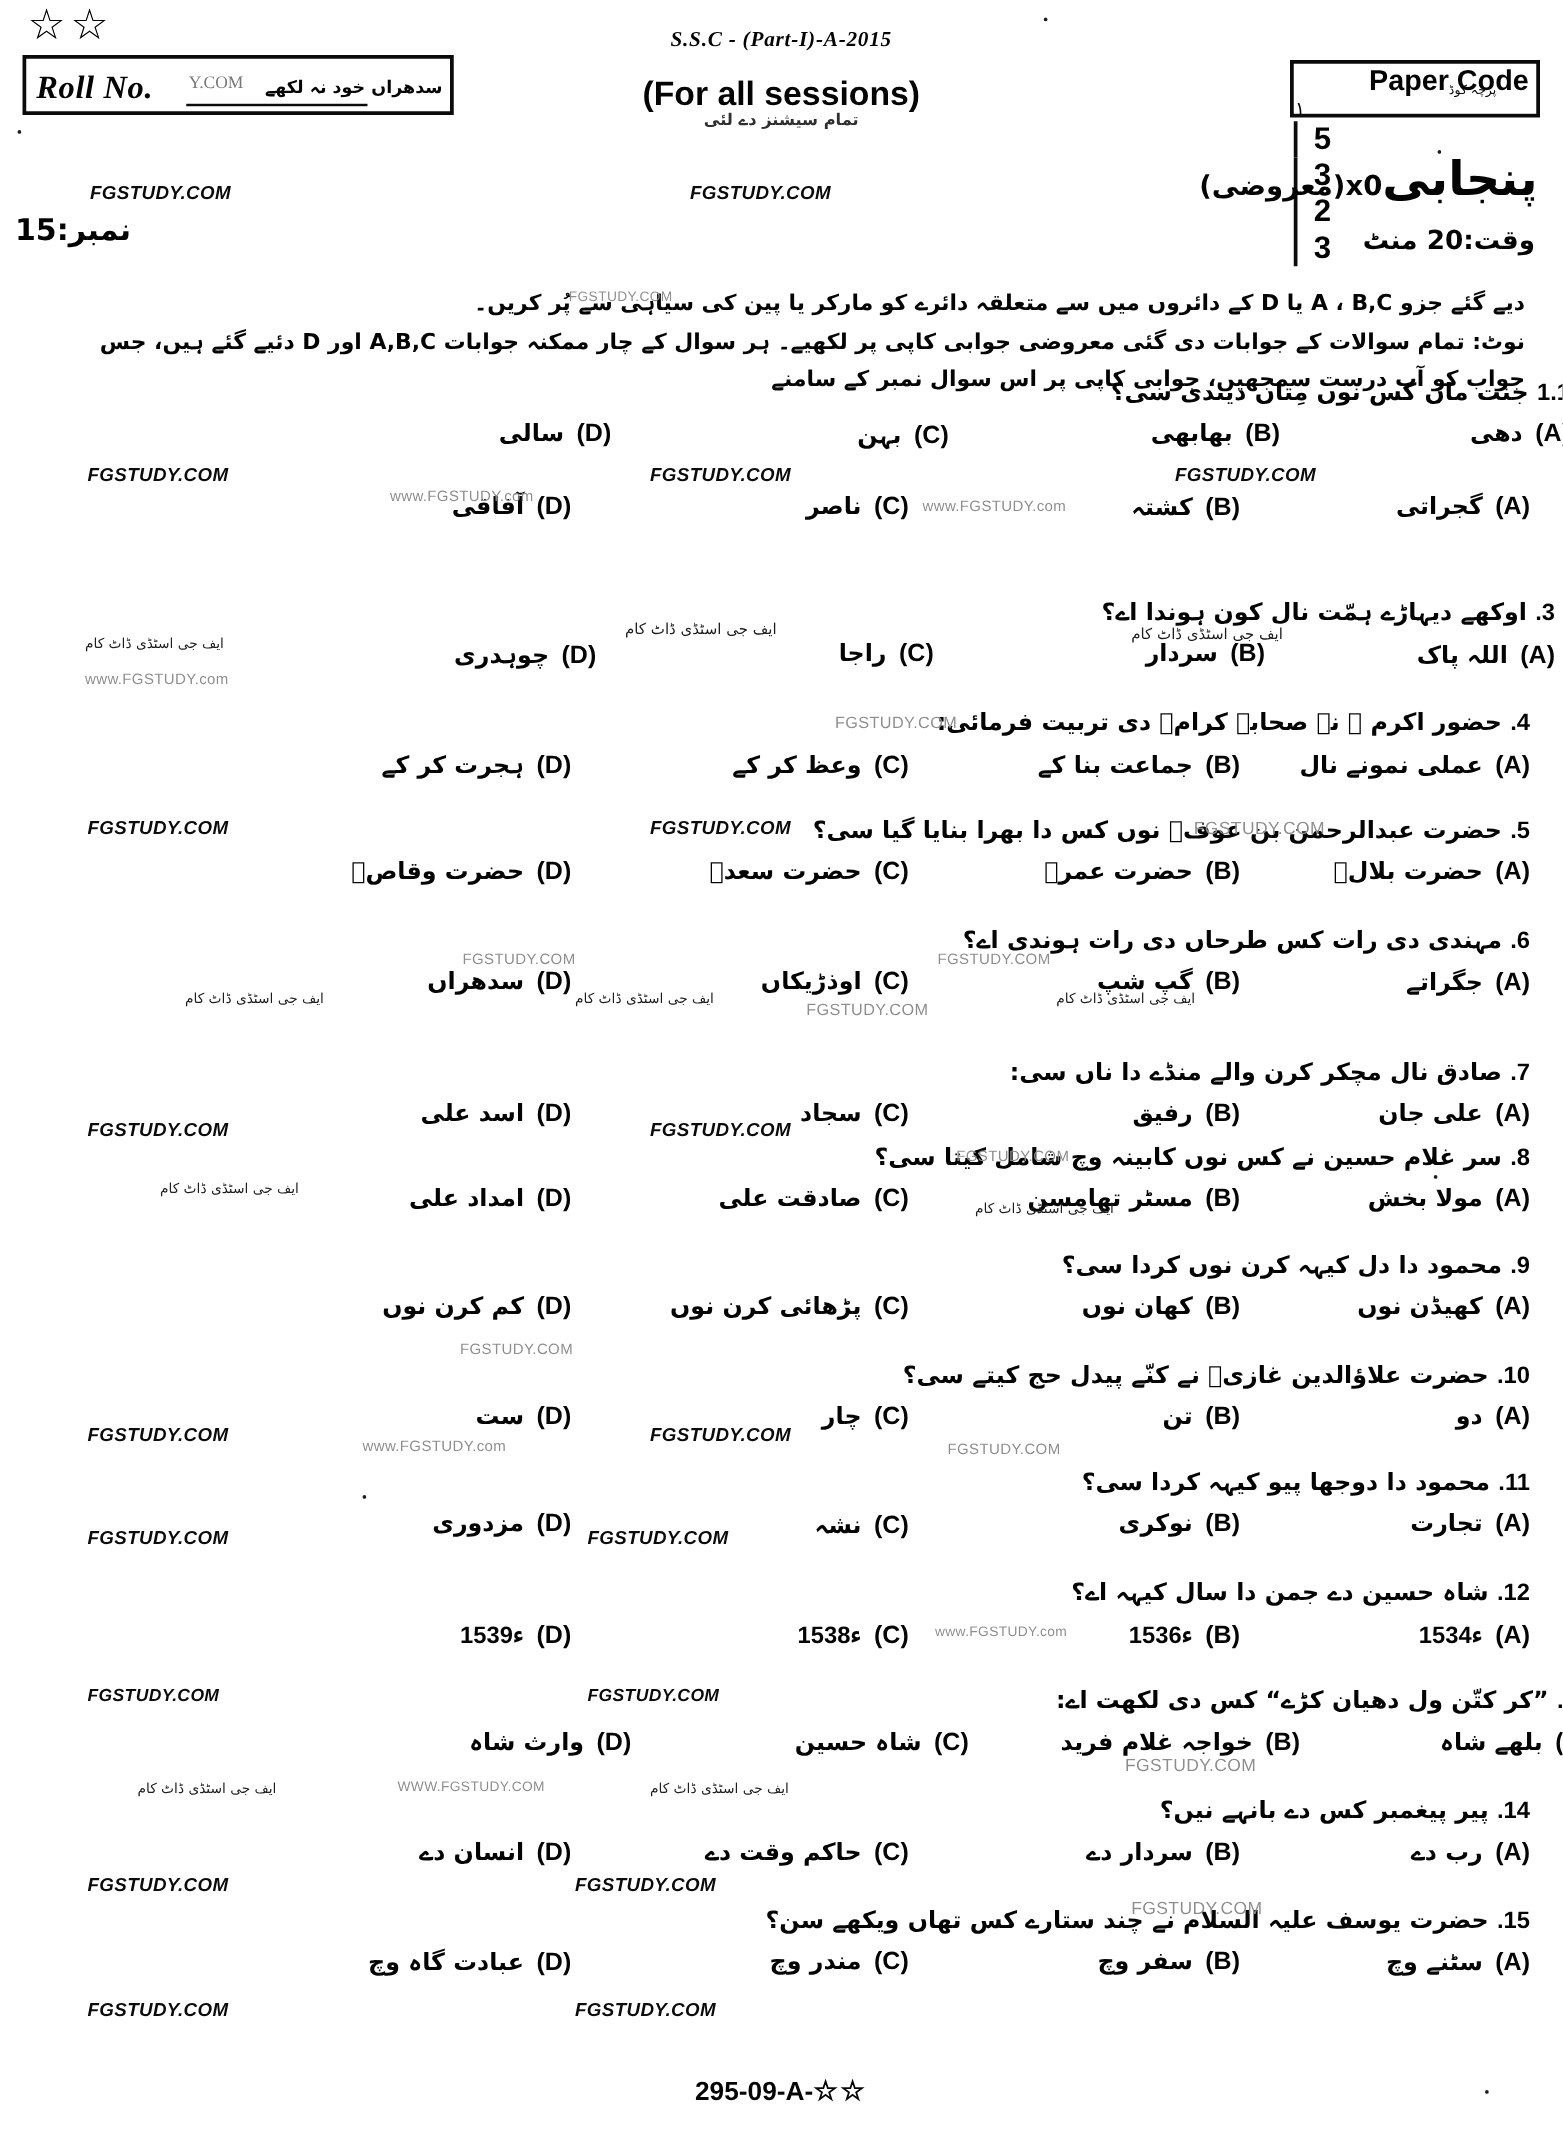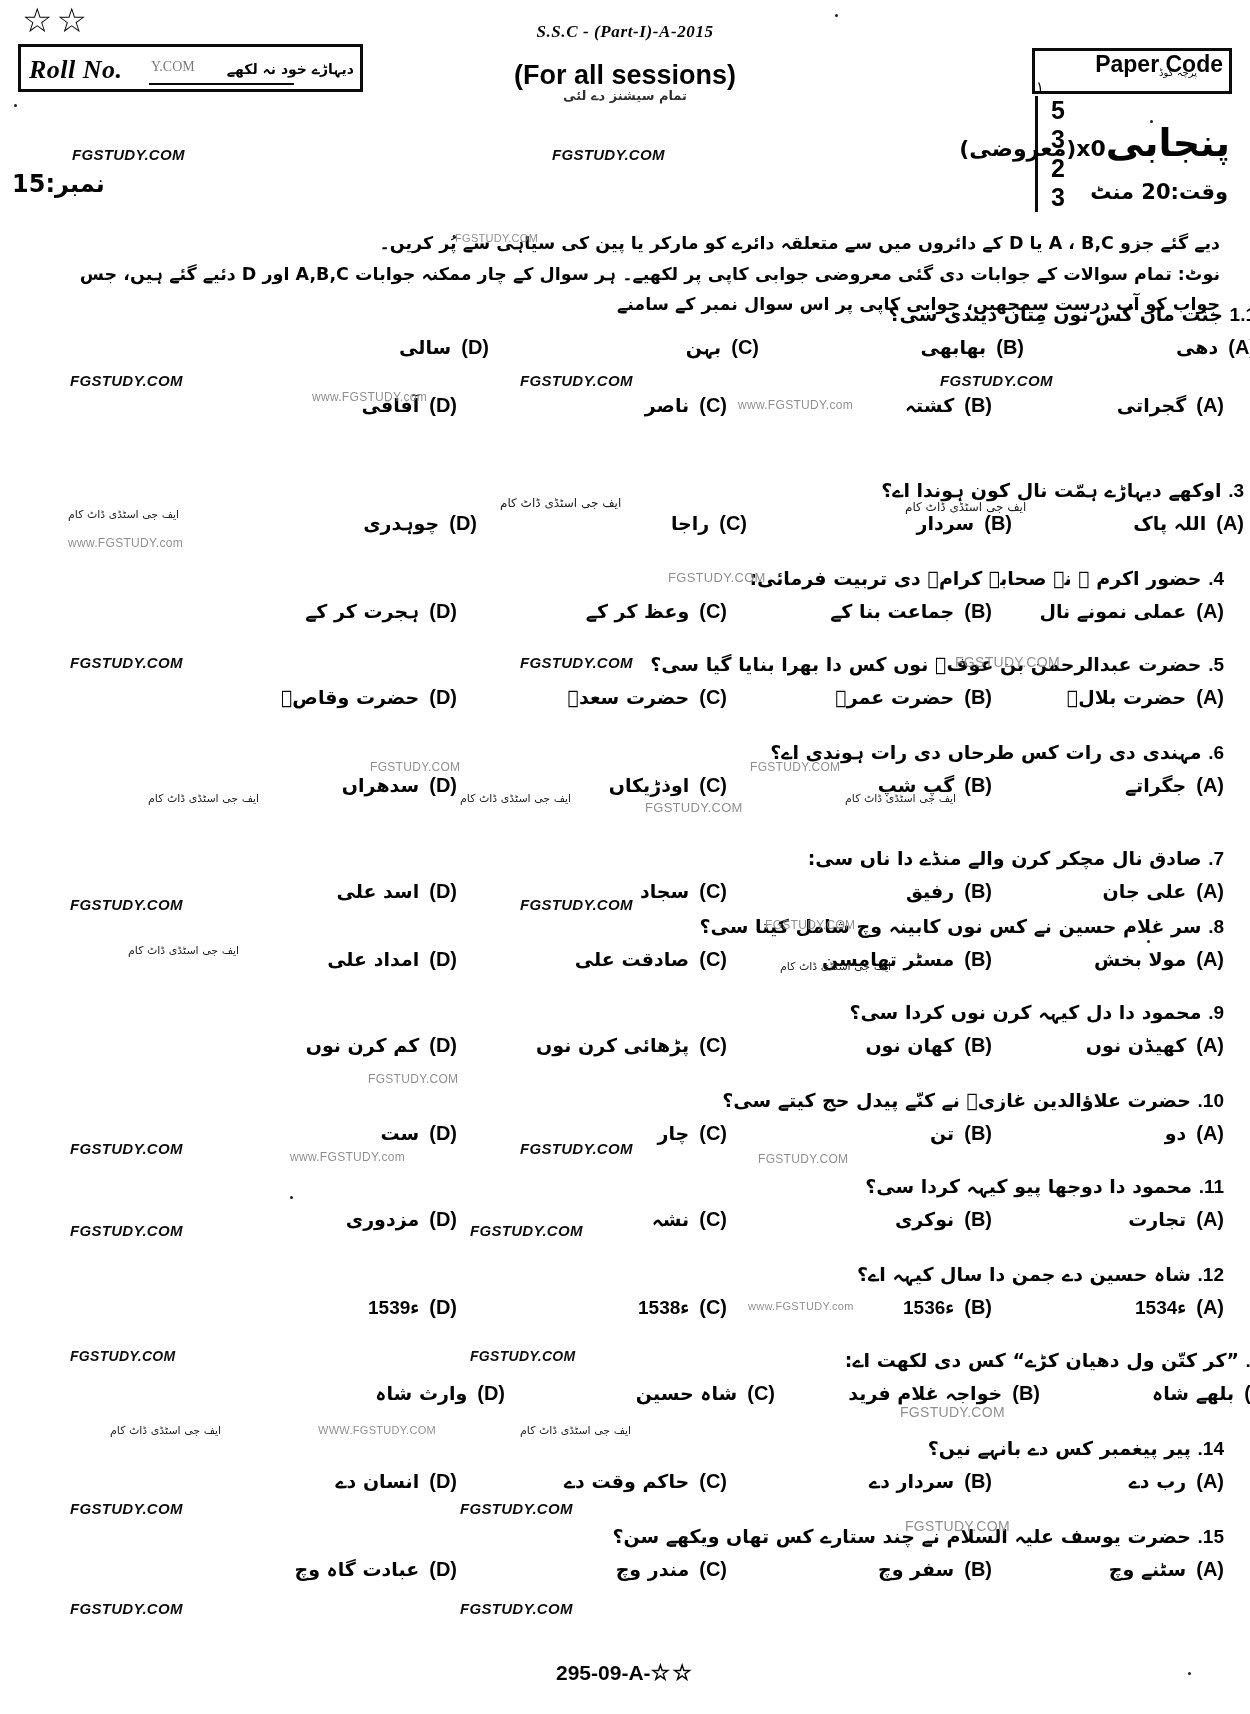--- a/index.html
+++ b/index.html
@@ -110,21 +110,21 @@
 <body>
 
 <div class="page">
 
   <div class="abs" id="stars-topleft">☆☆</div>
 
   <div class="abs" id="rollno-box">
     <span id="rollno-label">Roll No.</span>
     <span id="rollno-faint">Y.COM</span>
     <span id="rollno-line"></span>
-    <span id="rollno-urdu" class="urdu">دیہاڑے خود نہ لکھے</span>
+    <span id="rollno-urdu" class="urdu">سدھراں خود نہ لکھے</span>
   </div>
 
   <div class="abs" id="exam-title">S.S.C - (Part-I)-A-2015</div>
   <div class="abs urdu" id="sessions-urdu">تمام سیشنز دے لئی</div>
   <div class="abs" id="sessions-title">(For all sessions)</div>
 
   <div class="abs" id="papercode">
     <div class="pc-label">
       <span>Paper Code</span>
       <span class="sub urdu">پرچہ کوڈ</span>

